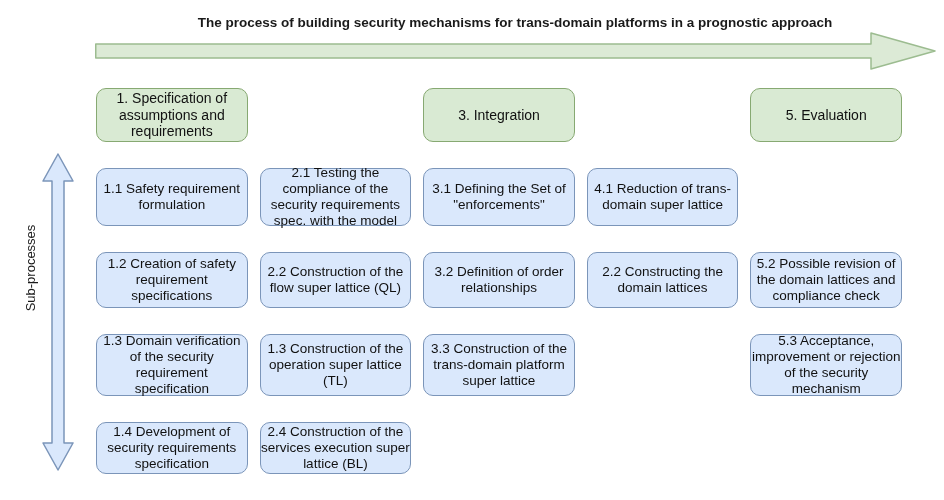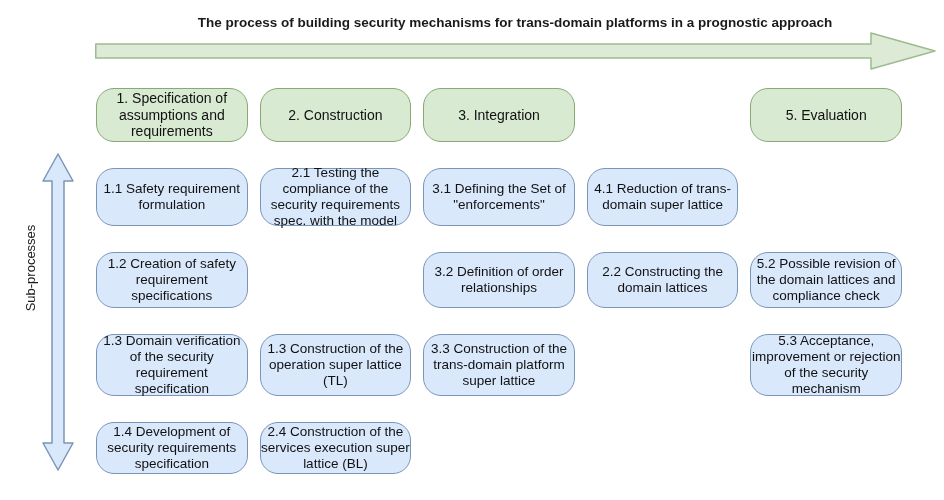--- a/index.html
+++ b/index.html
@@ -39,21 +39,21 @@
     column-gap:12px;
     row-gap:10px;
   }
   .cell{display:flex;}
   .box{
     flex:1;
     display:flex;
     align-items:center;
     justify-content:center;
     text-align:center;
-    border-radius:18px;
+    border-radius:10px;
     padding:3px 0;
     font-size:13.5px;
     line-height:1.18;
     box-sizing:border-box;
     margin-top:16px;
   }
   .hdr{
     background:#d9ead3;
     border:1.5px solid #87a972;
     font-size:14px;
@@ -78,23 +78,20 @@
     <polygon points="16,1 1,28 10,28 10,290 1,290 16,317 31,290 22,290 22,28 31,28" fill="#dae8fc" stroke="#7b95b9" stroke-width="1.5" stroke-linejoin="round"></polygon>
   </svg>
 
   <div class="side-label">Sub-processes</div>
 
   <div class="grid">
 
     <div class="cell" style="grid-area:1/1">
       <div class="box hdr">1. Specification of assumptions and requirements</div>
     </div>
-    <div class="cell" style="grid-area:1/2">
-      <div class="box hdr">2. Construction</div>
-    </div>
     <div class="cell" style="grid-area:1/3">
       <div class="box hdr">3. Integration</div>
     </div>
     <div class="cell" style="grid-area:1/5">
       <div class="box hdr">5. Evaluation</div>
     </div>
 
     <div class="cell" style="grid-area:2/1">
       <div class="box sub">1.1 Safety requirement formulation</div>
     </div>
@@ -103,20 +100,23 @@
     </div>
     <div class="cell" style="grid-area:4/1">
       <div class="box sub">1.3 Domain verification of the security requirement specification</div>
     </div>
     <div class="cell" style="grid-area:5/1">
       <div class="box sub">1.4 Development of security requirements specification</div>
     </div>
 
     <div class="cell" style="grid-area:2/2">
       <div class="box sub">2.1 Testing the compliance of the security requirements spec. with the model</div>
+    </div>
+    <div class="cell" style="grid-area:3/2">
+      <div class="box sub">2.2 Construction of the flow super lattice (QL)</div>
     </div>
     <div class="cell" style="grid-area:4/2">
       <div class="box sub">1.3 Construction of the operation super lattice (TL)</div>
     </div>
     <div class="cell" style="grid-area:5/2">
       <div class="box sub">2.4 Construction of the services execution super lattice (BL)</div>
     </div>
 
     <div class="cell" style="grid-area:2/3">
       <div class="box sub">3.1 Defining the Set of "enforcements"</div>

